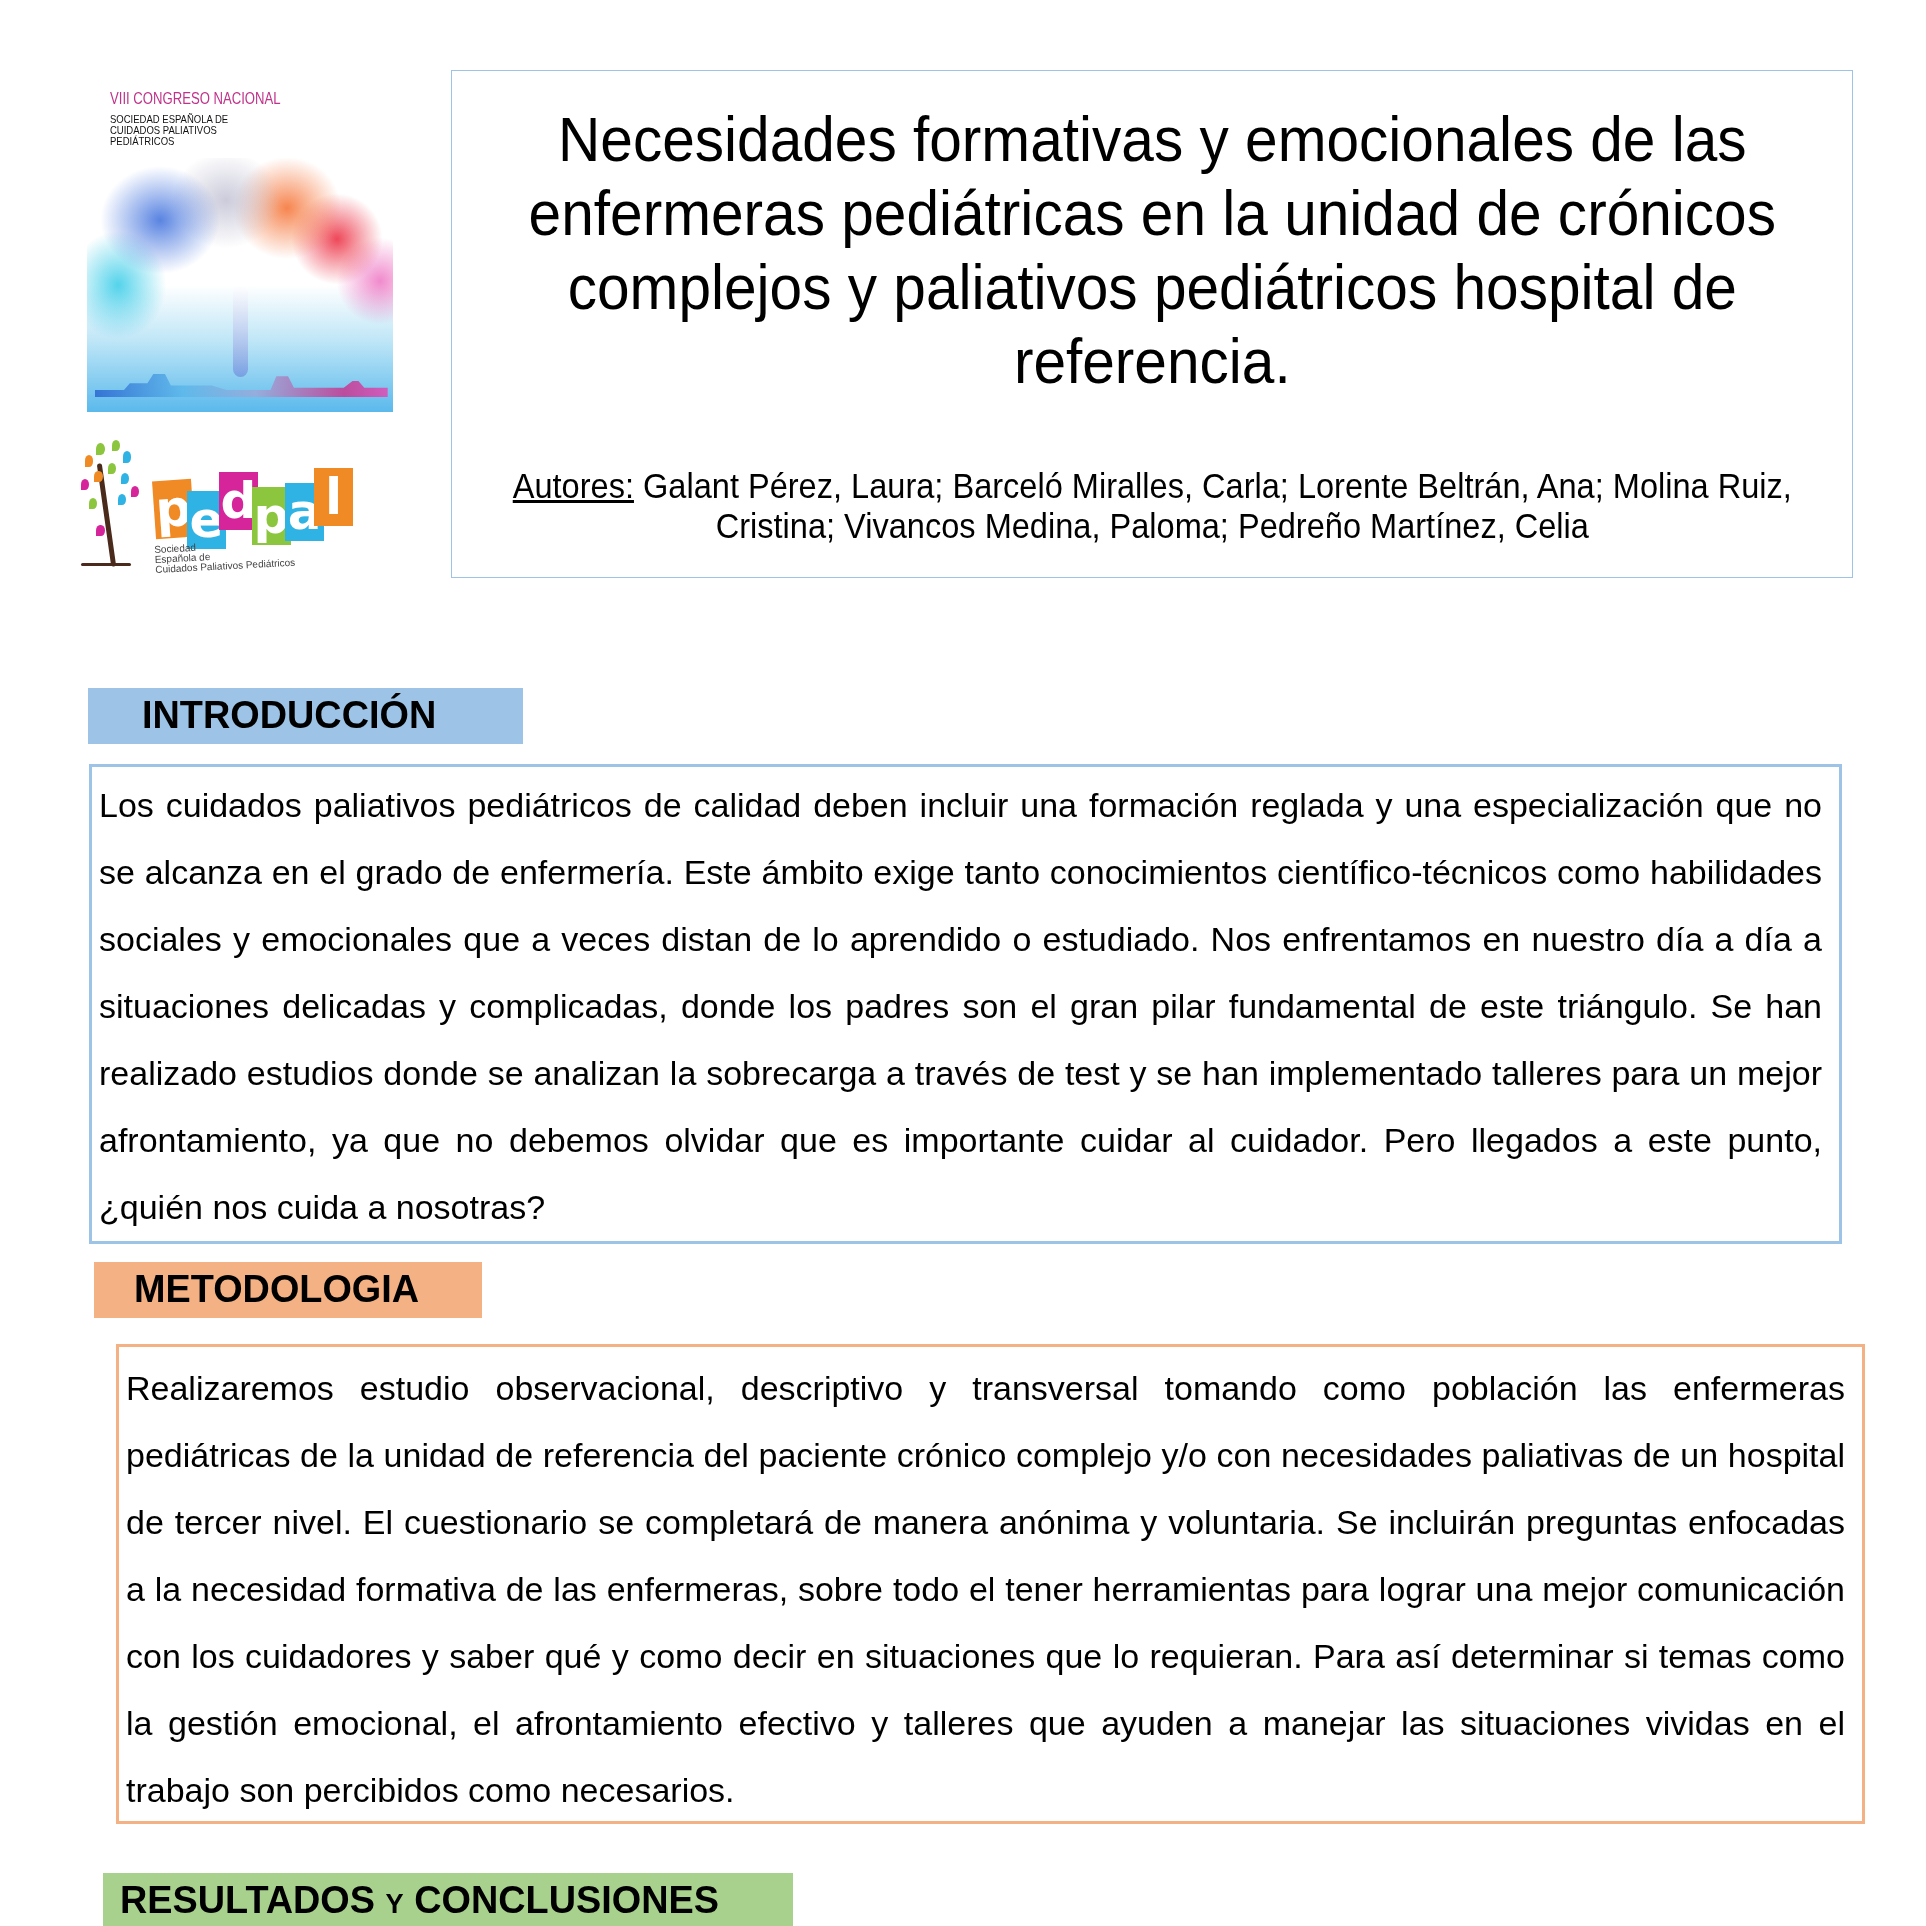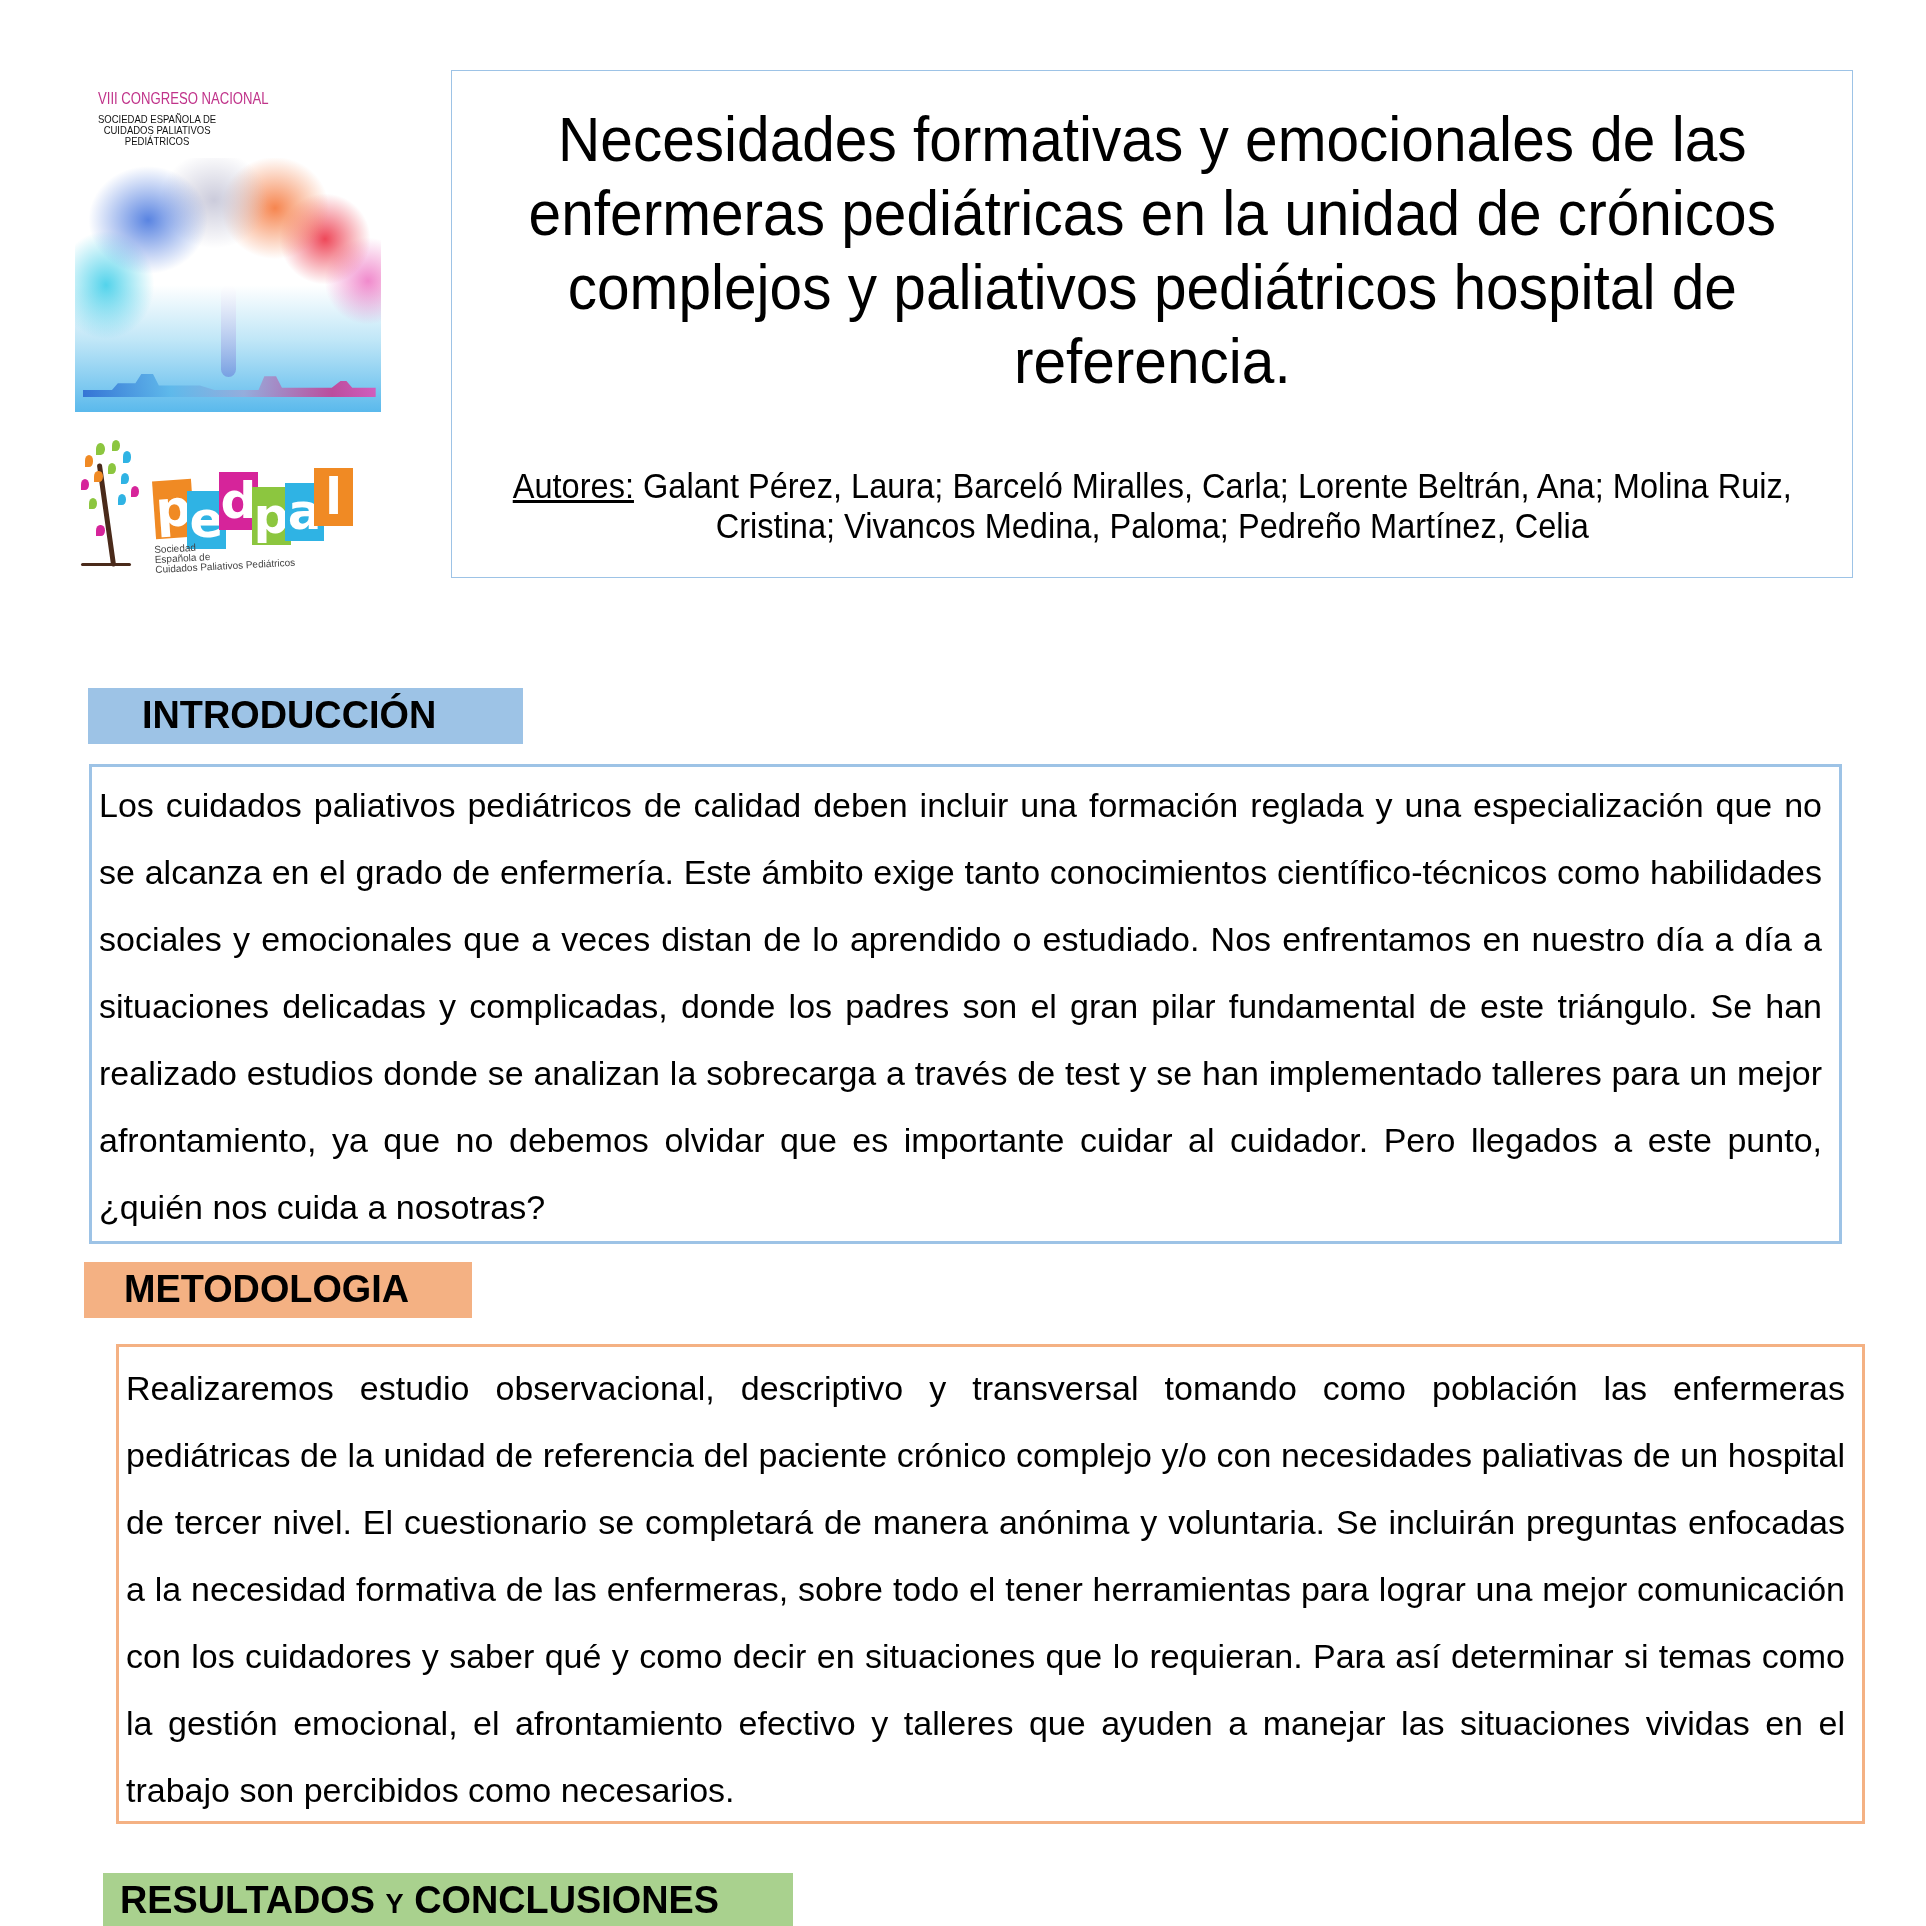--- a/index.html
+++ b/index.html
@@ -4,22 +4,22 @@
 <style>
   html, body { margin: 0; padding: 0; }
   body {
     width: 1965px; height: 2621px; position: relative; overflow: hidden;
     background: #ffffff; font-family: "Liberation Sans", sans-serif; color: #000;
   }
   .abs { position: absolute; }
 
   
   #congress-image {
-    left: 75px; top: 69px; width: 306px; height: 343px;
-    background: #fff; overflow: hidden; text-align: center;
+    left: 87px; top: 69px; width: 306px; height: 343px;
+    background: #fff; overflow: hidden;
   }
   #congress-image .ci-title {
     position: absolute; left: 23px; top: 21px;
     font-family: "Liberation Sans", sans-serif; font-size: 16px; color: #c0338a;
     transform: scaleX(0.82); transform-origin: left top; white-space: nowrap;
   }
   #congress-image .ci-sub {
     position: absolute; left: 23px; top: 45px;
     font-size: 11.6px; line-height: 10.8px; color: #111;
     transform: scaleX(0.82); transform-origin: left top; white-space: pre-line;
@@ -84,21 +84,21 @@
   }
   #authors .u { text-decoration: underline; }
 
   
   .sec-head {
     position: absolute; font-weight: bold; font-size: 39px; line-height: 54px;
     box-sizing: border-box; padding-left: 54px; white-space: nowrap;
   }
   .sec-head span.inner { display: inline-block; transform: scaleX(0.97); transform-origin: left center; }
   #intro-head { left: 88px; top: 688px; width: 435px; height: 56px; background: #9dc3e6; }
-  #meth-head { left: 84px; top: 1262px; width: 388px; height: 56px; background: #f4b183; padding-left: 40px; }
+  #meth-head { left: 94px; top: 1262px; width: 388px; height: 56px; background: #f4b183; padding-left: 40px; }
   #res-head { left: 103px; top: 1873px; width: 690px; height: 56px; background: #a9d18e; padding-left: 17.3px; }
   #res-head .small { font-size: 28px; }
 
   
   .body-box {
     position: absolute; box-sizing: border-box; border: 3.9px solid; background: #fff;
   }
   .body-text {
     position: absolute; left: 7px; right: 17px;
     font-size: 34px; line-height: 67px; text-align: justify;

